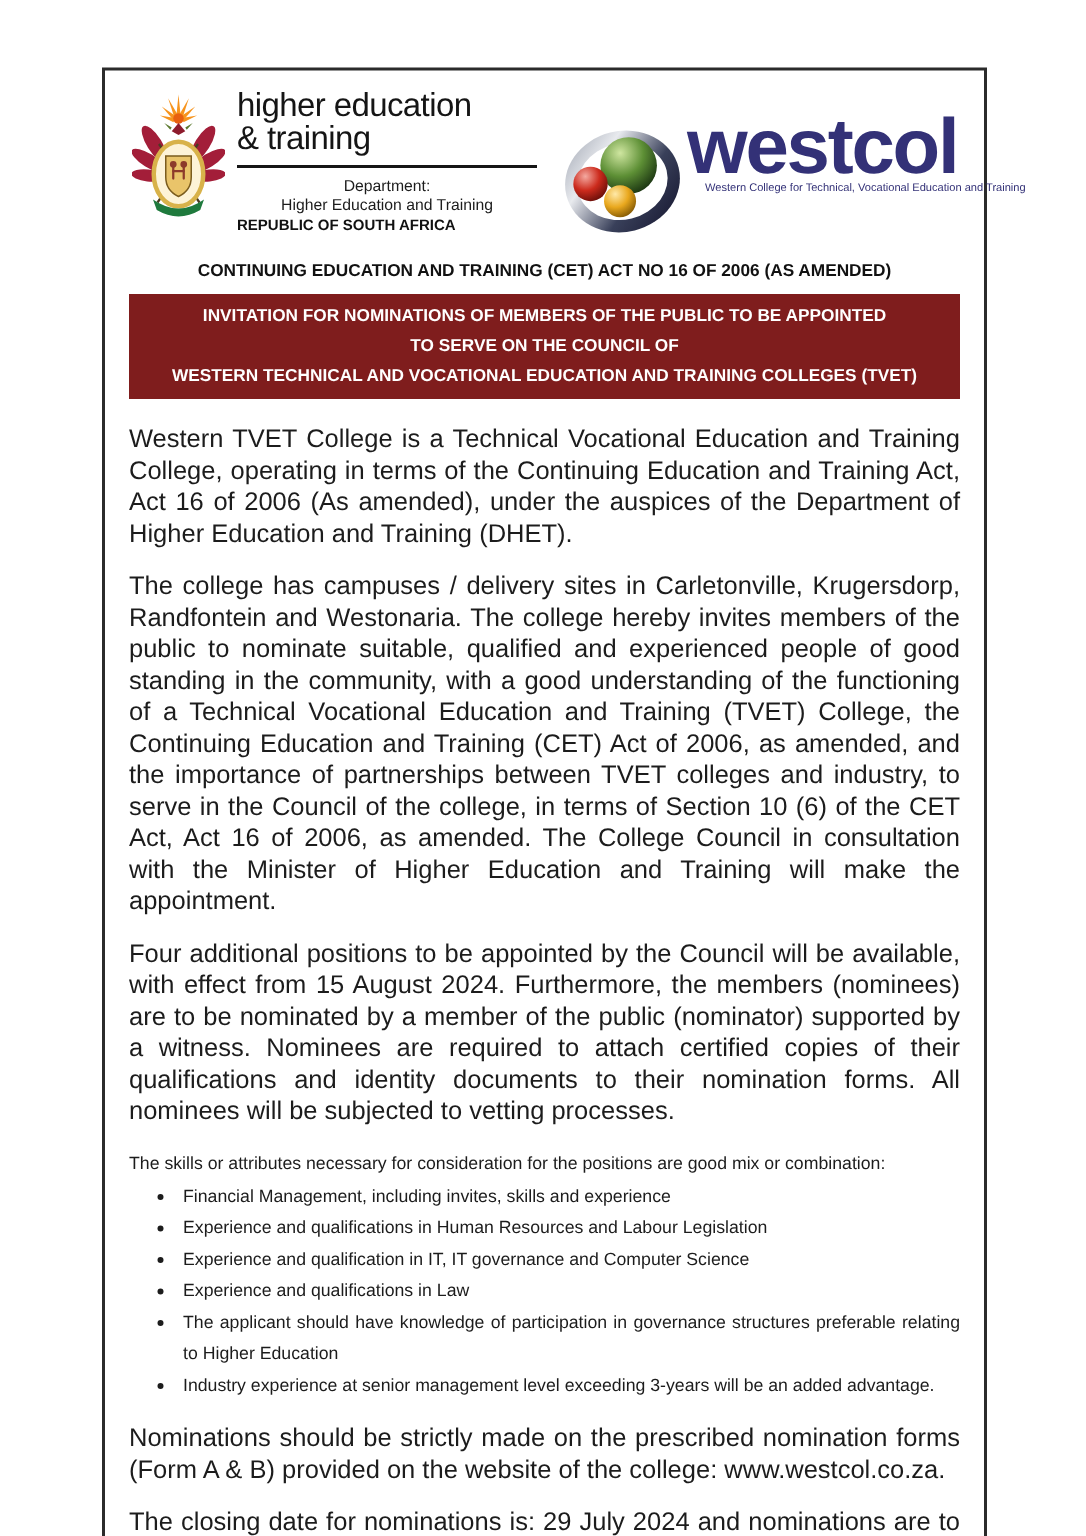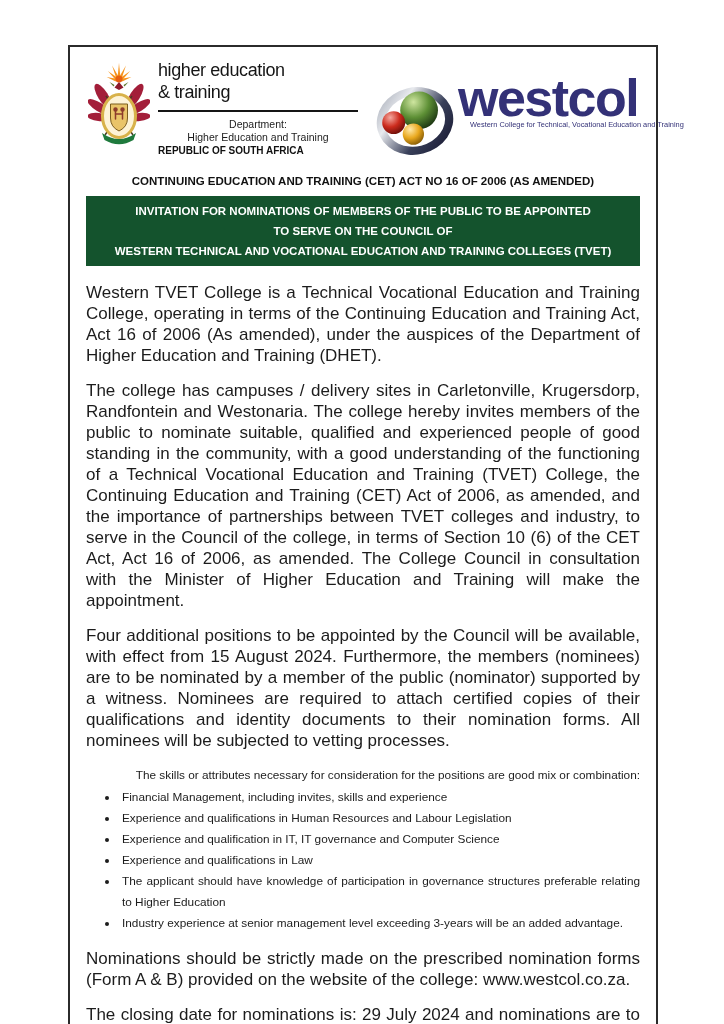--- a/index.html
+++ b/index.html
@@ -18,21 +18,21 @@
     width: 590px; min-height: 913px;
     border: 2px solid #2b2b2b;
     background: #ffffff;
     padding: 12px 16px 14px 16px;
   }
   
   .header { position: relative; height: 110px; }
   .coat { position: absolute; left: 2px; top: 0; }
   .dhet-block { position: absolute; left: 72px; top: 0; width: 200px; }
   .dhet-name {
-    font-size: 18px; line-height: 22px; letter-spacing: -0.4px;
+    font-size: 22px; line-height: 22px; letter-spacing: -0.4px;
     color: #151515; font-weight: 500;
     border-bottom: 2px solid #151515;
     padding-bottom: 7px; margin-bottom: 6px;
   }
   .dept-label, .dept-name { font-size: 10.5px; line-height: 13px; color: #1c1c1c; text-align: center; }
   .republic { font-size: 10px; line-height: 14px; font-weight: bold; color: #111; }
   .westcol { position: absolute; left: 288px; top: 21px; display: flex; align-items: flex-start; }
   .westcol-text { margin-left: 2px; margin-top: -8px; }
   .westcol-wordmark {
     font-size: 52px; line-height: 52px; font-weight: bold;
@@ -42,33 +42,33 @@
     font-size: 7.4px; line-height: 9px; color: #333177;
     margin-top: -4px; padding-left: 12px; white-space: nowrap;
   }
   
   .act-title {
     text-align: center; font-weight: bold;
     font-size: 11.5px; line-height: 16px;
     margin: 4px 0 7px 0; color: #111;
   }
   .banner {
-    background: #14532d; color: #ffffff;
+    background: #7f1d1d; color: #ffffff;
     text-align: center; font-weight: bold;
     font-size: 11.5px; line-height: 20px;
     padding: 5px 4px;
   }
   
   .para {
     font-size: 17px; line-height: 21px;
     text-align: justify; margin: 14px 0 0 0;
   }
   .skills-intro {
     font-size: 11.8px; line-height: 21px;
-    text-align: right; margin: 14px 0 0 0;
+    text-align: left; margin: 14px 0 0 0;
   }
   ul.skills {
     margin: 1px 0 0 0; padding-left: 33px;
     list-style: disc;
   }
   ul.skills li {
     font-size: 11.8px; line-height: 21px;
     text-align: justify; padding-left: 3px;
   }
   .footer-note {

